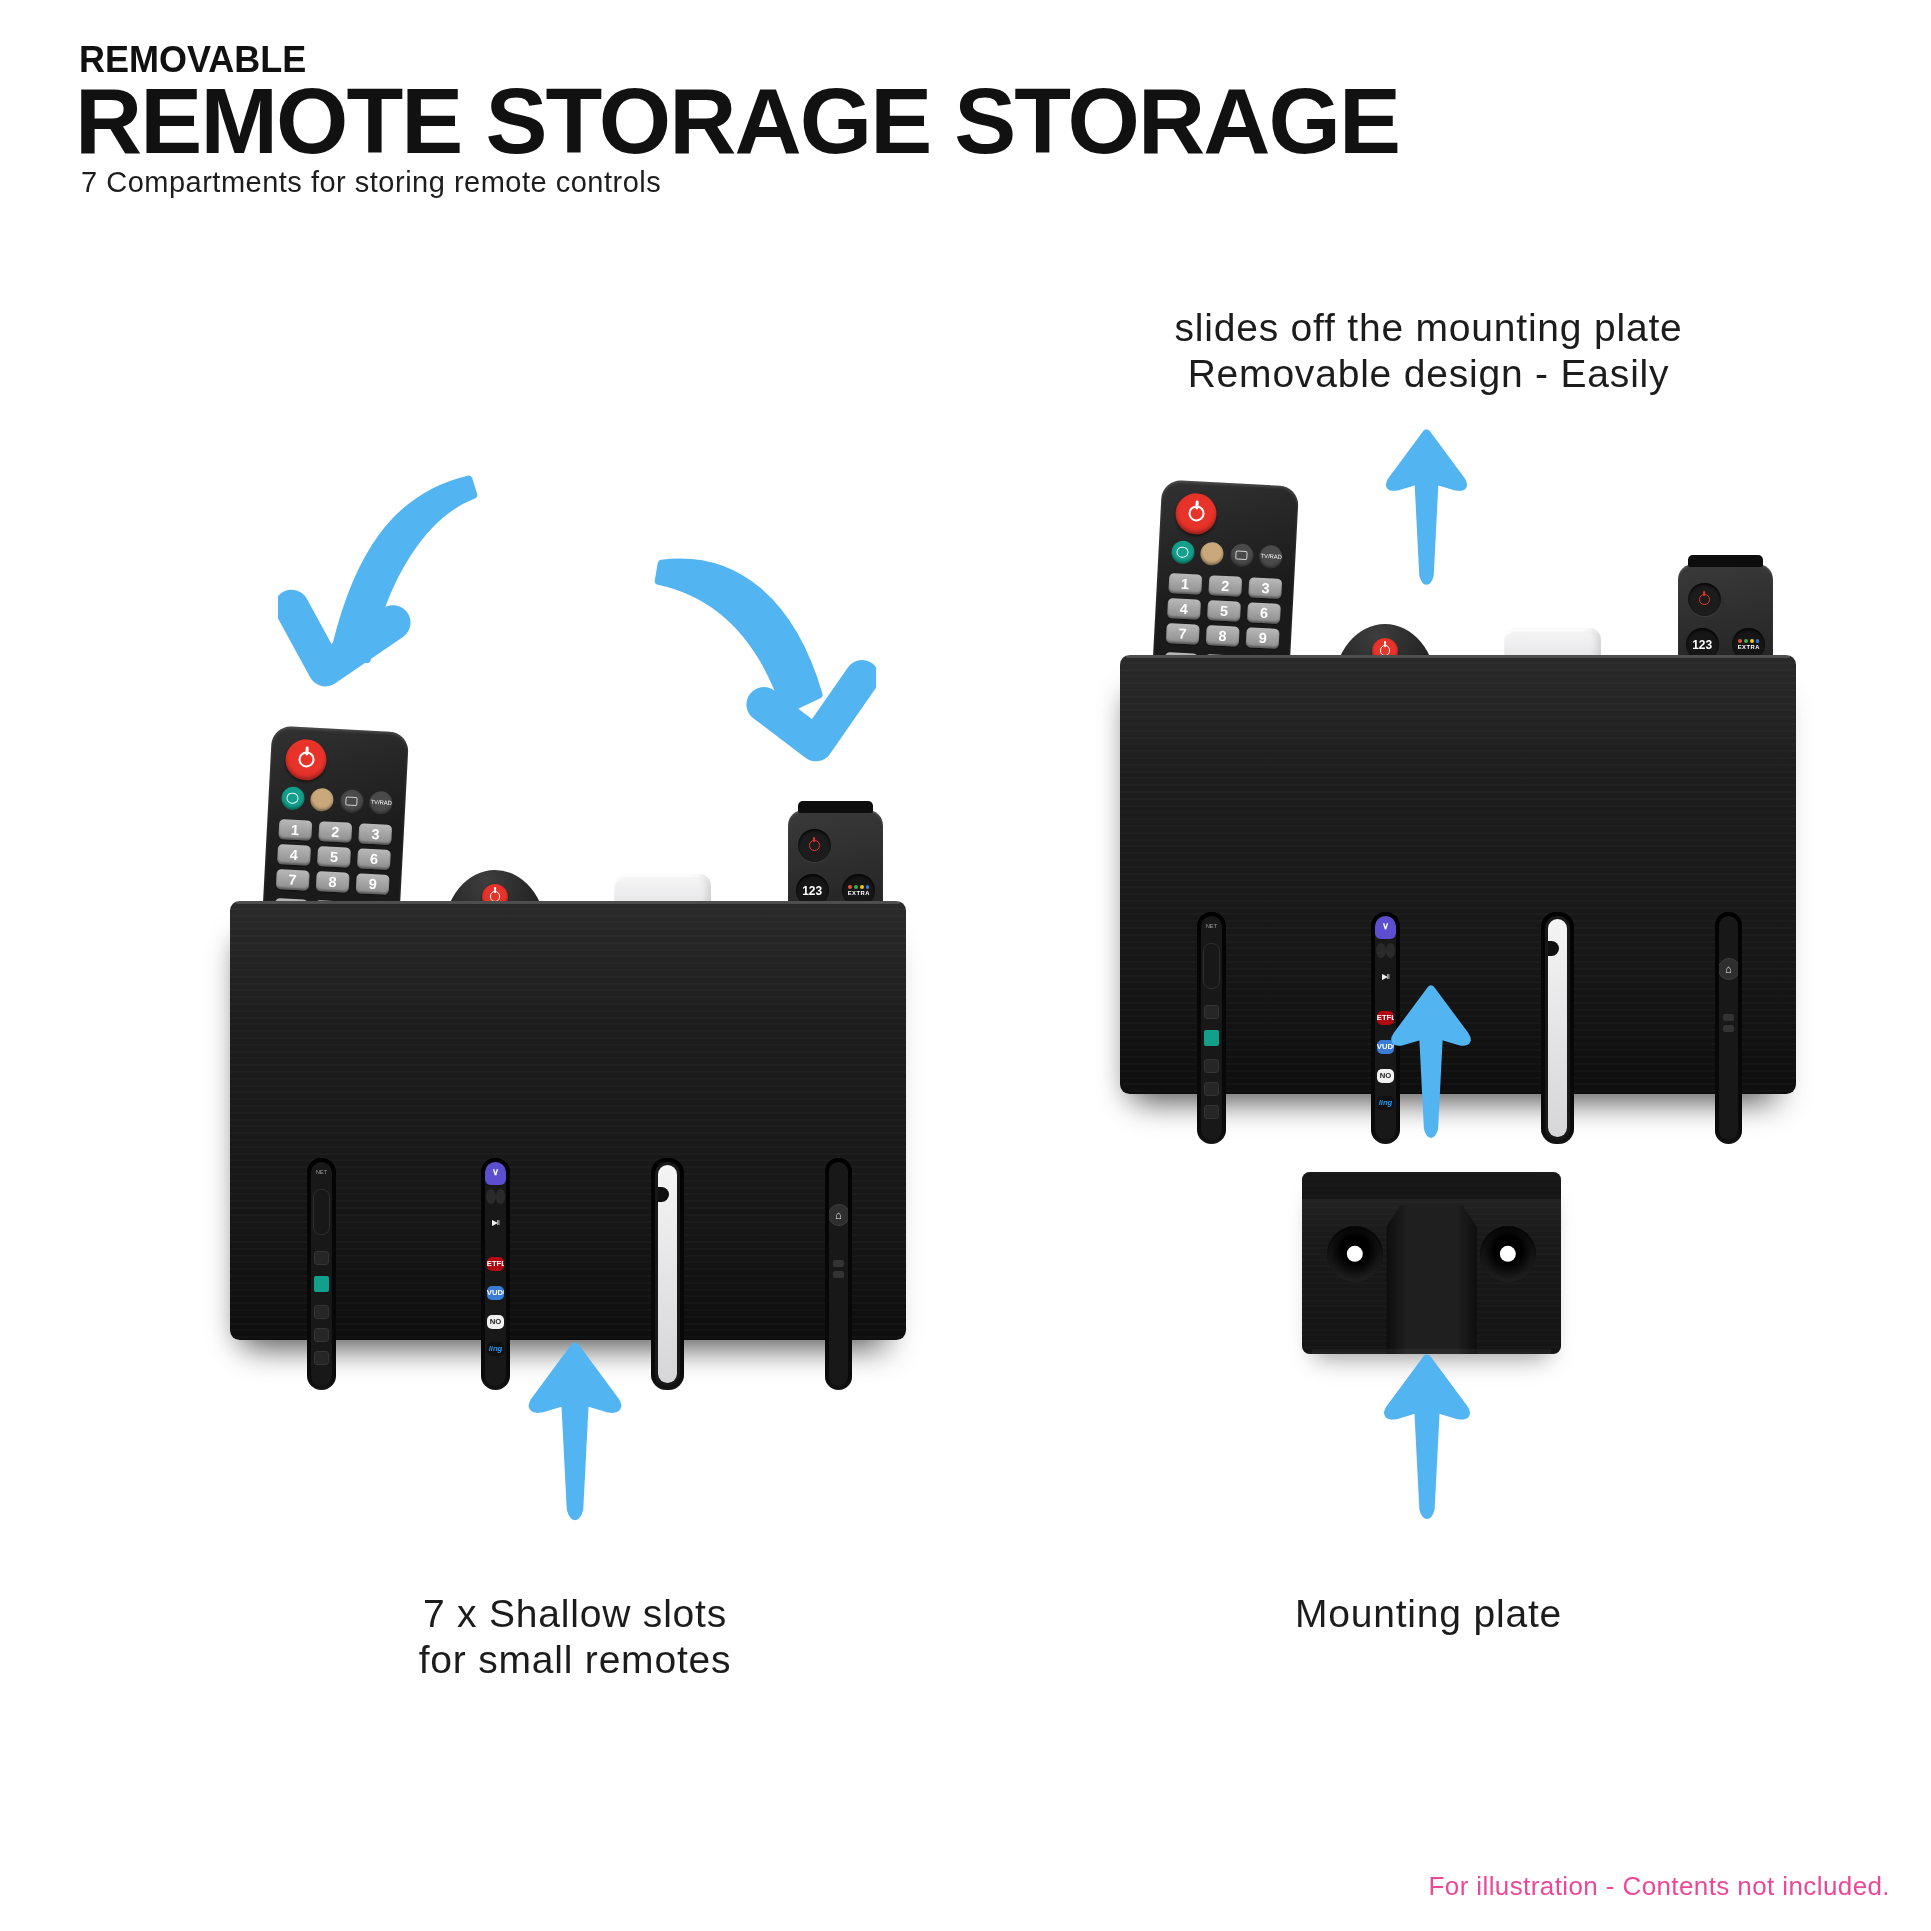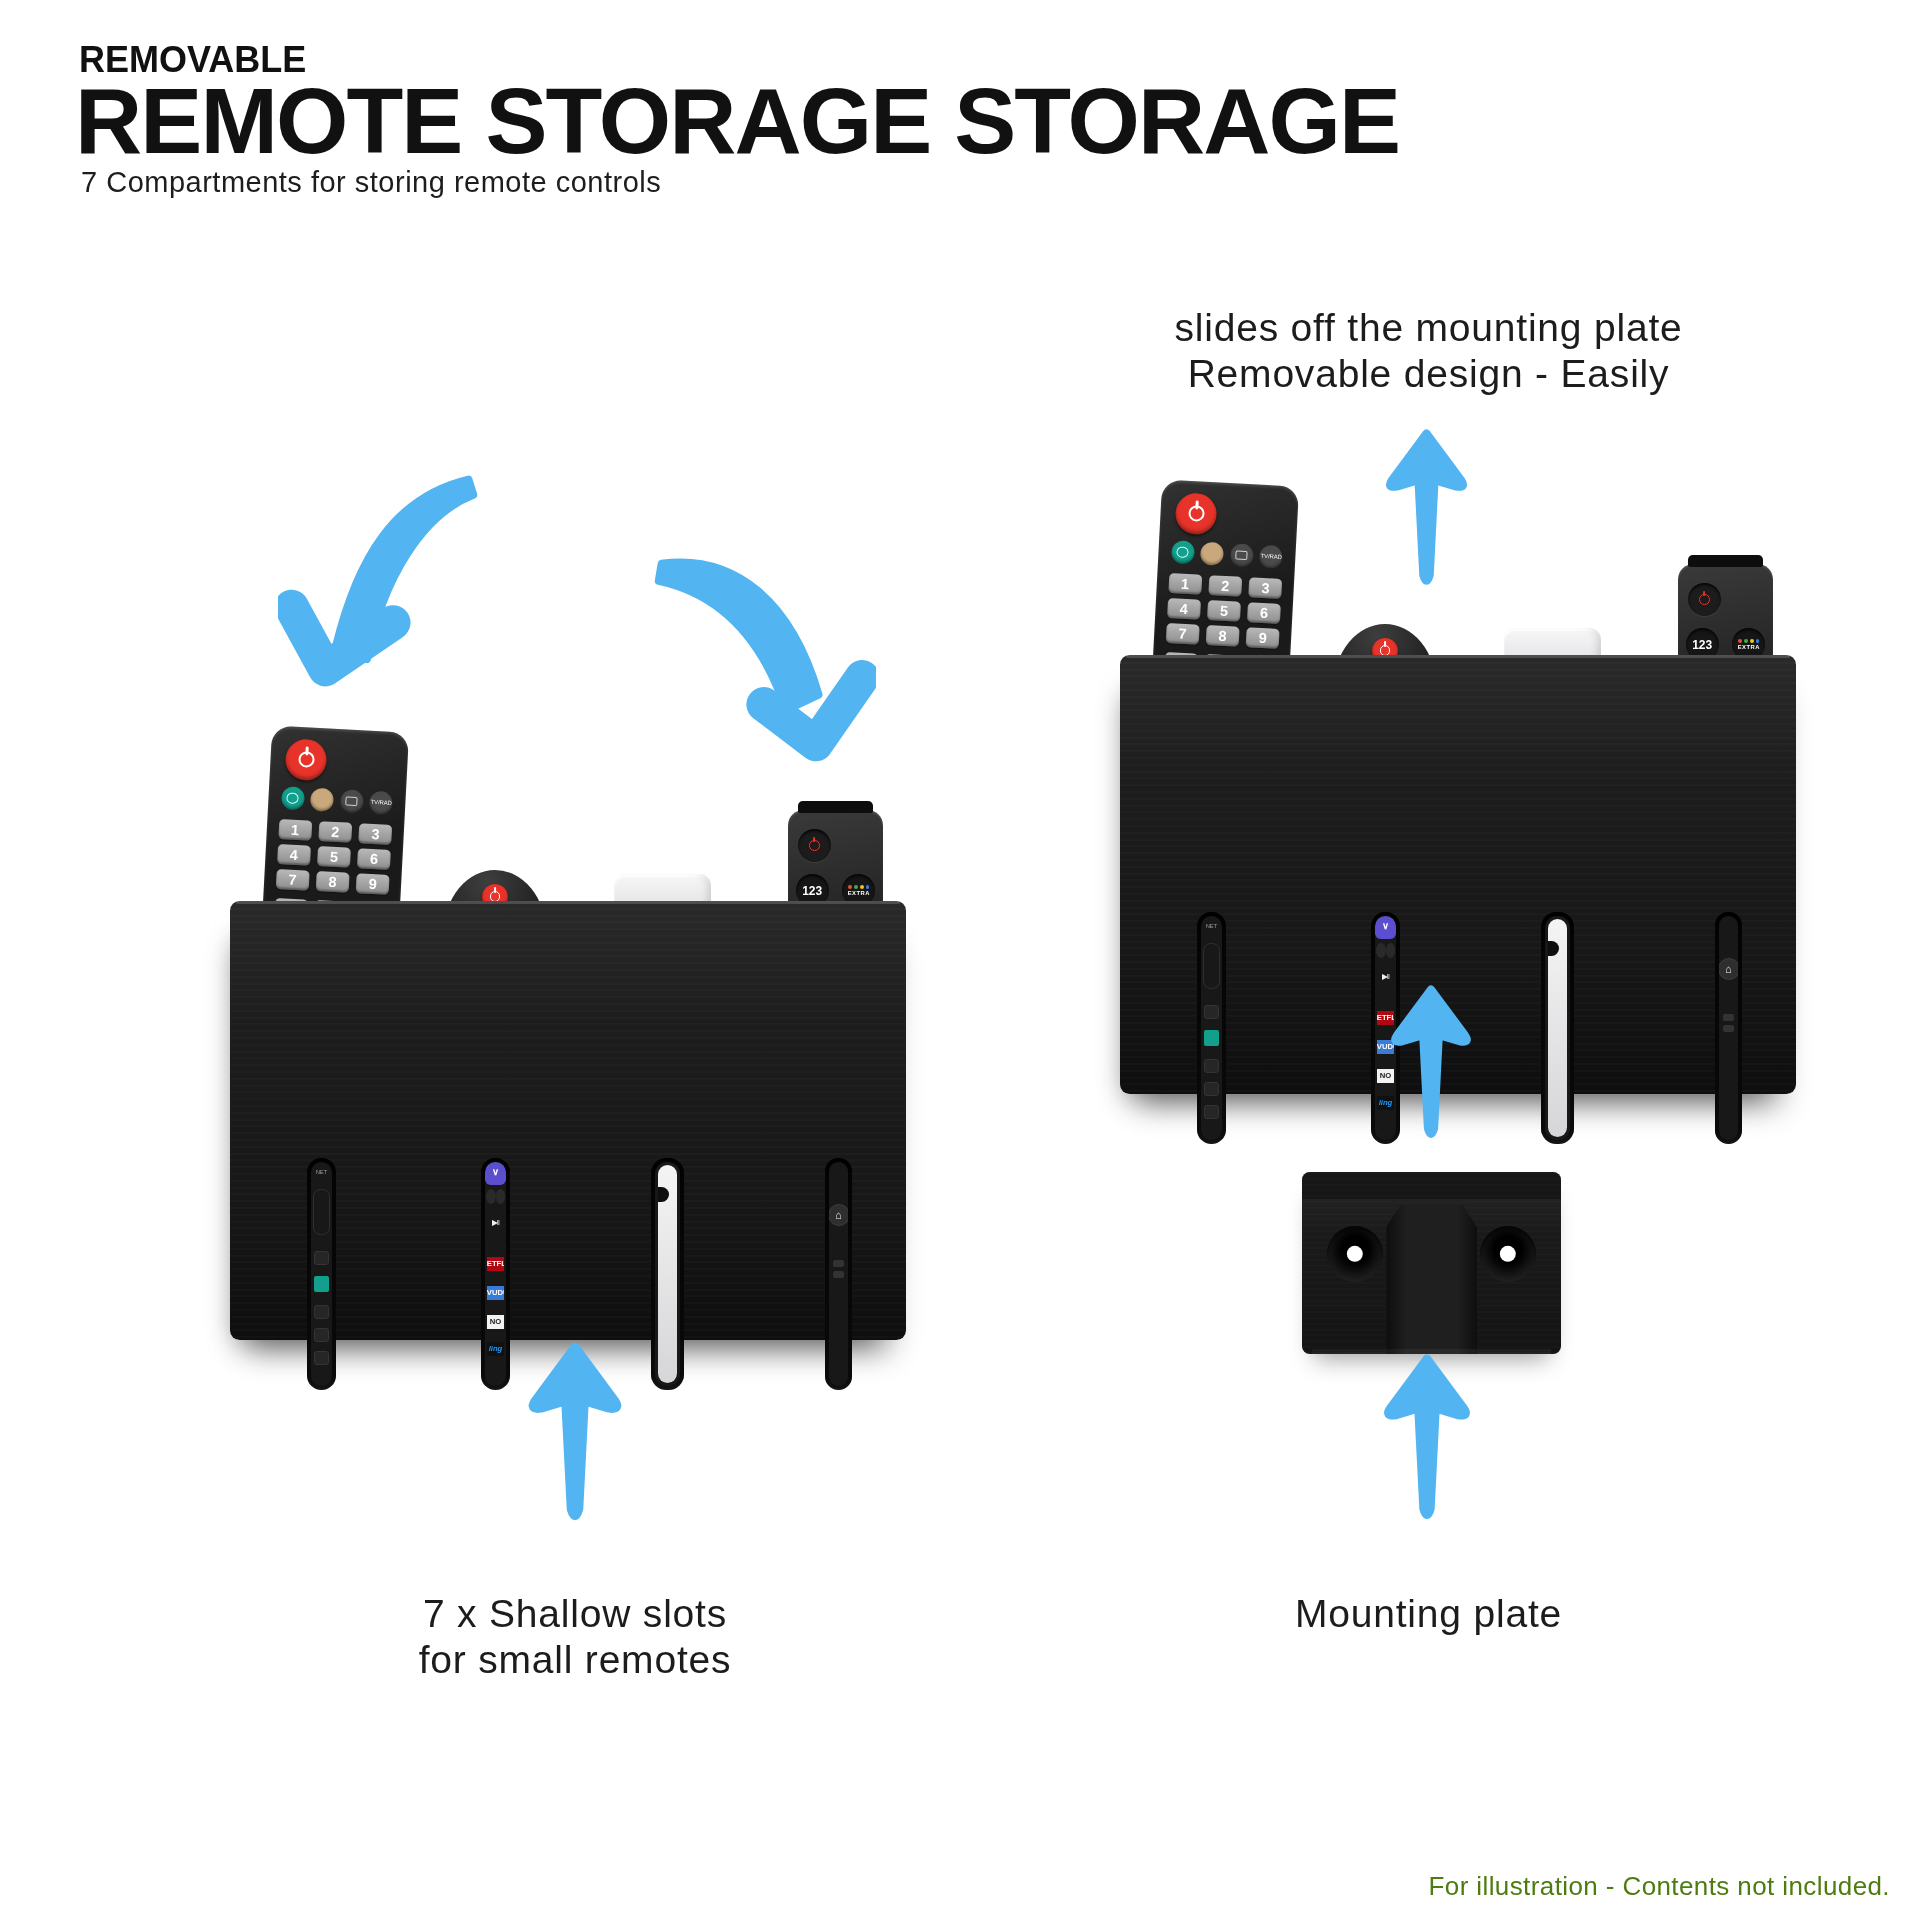--- a/index.html
+++ b/index.html
@@ -11,21 +11,21 @@
   .title{position:absolute;left:75px;top:77px;font-size:93px;font-weight:800;letter-spacing:-1.9px;line-height:.95;white-space:nowrap;}
   .subtitle{position:absolute;left:81px;top:166px;font-size:29px;font-weight:300;color:#1d1d1d;letter-spacing:0.5px;}
 
   
   .callout{position:absolute;font-size:39px;font-weight:300;color:#1c1c1c;text-align:center;
            line-height:46px;letter-spacing:0.8px;}
   .co-deep{left:406px;top:423px;width:628px;}
   .co-removable{left:1023px;top:305px;width:811px;}
   .co-shallow{left:261px;top:1591px;width:628px;}
   .co-mount{left:1139px;top:1591px;width:579px;}
-  .disclaimer{position:absolute;right:41px;top:1871px;font-size:26px;font-weight:300;color:#4d7c0f;letter-spacing:0.4px;}
+  .disclaimer{position:absolute;right:41px;top:1871px;font-size:26px;font-weight:300;color:#ec4899;letter-spacing:0.4px;}
 
   
   .arrow{position:absolute;color:var(--accent,#52B4F0);z-index:6;}
   .arrow svg{display:block;width:100%;height:100%;}
 
   
   .unit{position:absolute;width:676px;height:628px;}
   .unit-left{left:230px;top:729px;}
   .unit-right{left:1120px;top:483px;}
 
@@ -106,21 +106,21 @@
   .s1-teal{position:absolute;top:114px;left:2.9px;right:2.9px;height:16.4px;border-radius:1.9px;}
   .s1-k2{top:143px;}
   .s1-k3{top:166px;}
   .s1-k4{top:189px;}
 
   .s2-cap{position:absolute;top:0;left:0;right:0;height:23px;border-radius:0 0 5.8px 5.8px;background:#5b4fd0;
           color:#fff;font-size:9.7px;text-align:center;line-height:19.3px;font-weight:700;}
   .s2-circles{position:absolute;top:27px;left:0;right:0;display:flex;justify-content:space-between;padding:0 1px;}
   .s2-circles i{width:9.7px;height:15.4px;background:#2a2a2a;border-radius:50%;display:block;}
   .s2-play{position:absolute;top:56px;left:0;right:0;text-align:center;color:#eee;font-size:7.7px;letter-spacing:-1px;}
-  .chip{position:absolute;left:1.9px;right:1.9px;height:14.5px;border-radius:0;font-size:7.7px;font-weight:700;
+  .chip{position:absolute;left:1.9px;right:1.9px;height:14.5px;border-radius:5px;font-size:7.7px;font-weight:700;
         text-align:center;line-height:14.5px;overflow:hidden;}
   .chip1{top:95px;}
   .chip2{top:124px;}
   .chip3{top:153px;}
   .chip4{top:180px;font-style:italic;}
 
   .s3-capsule{position:absolute;top:2.9px;bottom:2.9px;left:2.9px;right:2.9px;border-radius:10.6px;
         background:linear-gradient(180deg,#f4f4f5,#d6d6d8);}
   .s3-notch{position:absolute;top:25px;left:2.9px;width:11.6px;height:15.4px;background:#0e0e0e;border-radius:0 7.7px 7.7px 0;}
 

